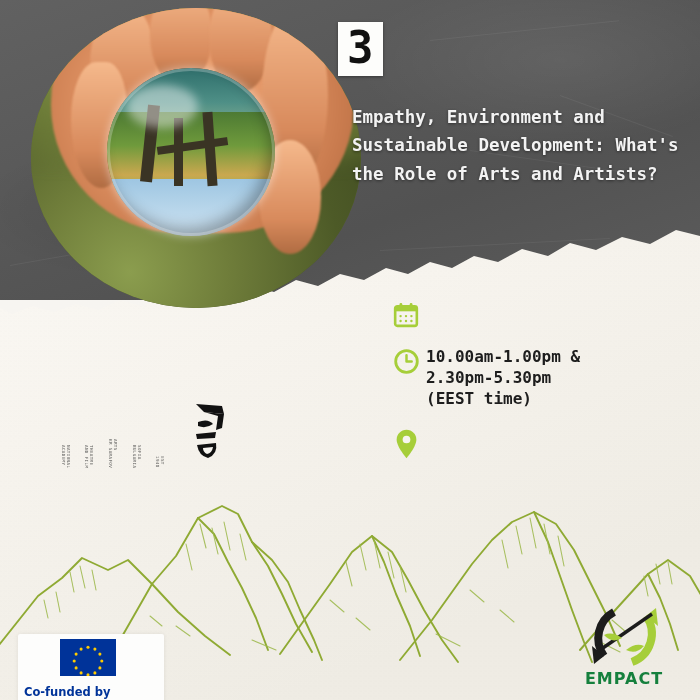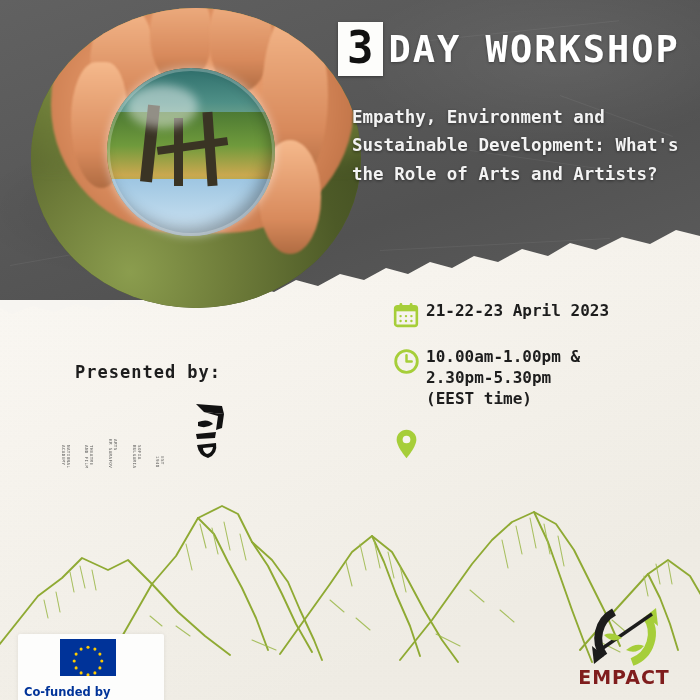--- a/index.html
+++ b/index.html
@@ -116,21 +116,21 @@
     position:absolute;left:18px;top:634px;display:flex;align-items:center;gap:9px;
     background:#fdfdfc;padding:5px 11px 5px 6px;border-radius:2px;
     box-shadow:0 0 4px rgba(0,0,0,.08);
     flex-direction:column;
   }
   .eu-flag{width:56px;height:37px;background:#003399;position:relative;border-radius:1px;}
   .eu-text{color:#003399;font-size:11.5px;font-weight:bold;line-height:1.25;
     font-family:"DejaVu Sans",sans-serif;white-space:pre-line;}
   .empact{position:absolute;left:560px;top:604px;width:128px;height:88px;}
   .empact-word{position:absolute;left:0;bottom:4px;width:128px;text-align:center;
-    font-size:19px;font-weight:bold;letter-spacing:1px;color:#7f1d1d;
+    font-size:16px;font-weight:bold;letter-spacing:1px;color:#15803d;
     font-family:"DejaVu Sans",sans-serif;}
 </style>
 </head>
 <body>
 
 <div id="poster">
 
   <div class="dark-band">
     <div class="scratch" style="left:430px;top:40px;width:190px;height:1px;transform:rotate(-6deg);"></div>
     <div class="scratch" style="left:470px;top:150px;width:150px;height:1px;transform:rotate(8deg);"></div>
@@ -183,21 +183,20 @@
       <div class="trunk" style="left:40%;top:30%;width:5%;height:40%;"></div>
       <div class="trunk" style="left:58%;top:26%;width:6%;height:44%;transform:rotate(-4deg);"></div>
       <div class="trunk" style="left:30%;top:44%;width:42%;height:5%;transform:rotate(-8deg);"></div>
       <div class="gloss"></div>
       <div class="rim"></div>
     </div>
   </div>
 
   <div class="title-row">
     <div class="num-box">3</div>
-    <div class="title-text">DAY WORKSHOP</div>
   </div>
 
   <div class="subtitle">Empathy, Environment and
 Sustainable Development:
 What's the Role of Arts
 and Artists?</div>
 
   <div class="info">
 
     <div class="info-row">
@@ -210,21 +209,20 @@
           <g fill="#a6ce39">
             <circle cx="7" cy="13" r="1.1"></circle>
               <circle cx="12" cy="13" r="1.1"></circle>
               <circle cx="17" cy="13" r="1.1"></circle>
             <circle cx="7" cy="17.5" r="1.1"></circle>
               <circle cx="12" cy="17.5" r="1.1"></circle>
               <circle cx="17" cy="17.5" r="1.1"></circle>
           </g>
         </svg>
       </div>
-      <div class="info-txt">21-22-23 April 2023</div>
     </div>
 
     <div class="info-row">
       <div class="info-ico">
         <svg width="27" height="27" viewBox="0 0 24 24">
           <circle cx="12" cy="12" r="9.6" fill="none" stroke="#a6ce39" stroke-width="2.5"></circle>
           <path d="M12 6.4 V12 H16.6" fill="none" stroke="#a6ce39" stroke-width="2.2" stroke-linecap="round" stroke-linejoin="round"></path>
         </svg>
       </div>
       <div class="info-txt">10.00am-1.00pm &amp;
@@ -236,21 +234,20 @@
       <div class="info-ico">
         <svg width="27" height="30" viewBox="0 0 24 28">
           <path d="M12 0.8C6.9 0.8 2.8 4.9 2.8 10c0 6.6 9.2 17.2 9.2 17.2S21.2 16.6 21.2 10C21.2 4.9 17.1 0.8 12 0.8Z" fill="#a6ce39"></path>
           <circle cx="12" cy="9.8" r="3.6" fill="#f7f5f0"></circle>
         </svg>
       </div>
     </div>
 
   </div>
 
-  <div class="presented">Presented by:</div>
 
   <div class="partner-logos">
     <div class="vlabel">NATIONAL
 ACADEMY</div>
     <div class="vlabel">THEATRE
 AND FILM</div>
     <div class="vlabel">ARTS
 KR SARAFOV</div>
     <div class="vlabel">SOFIA
 BULGARIA</div>

